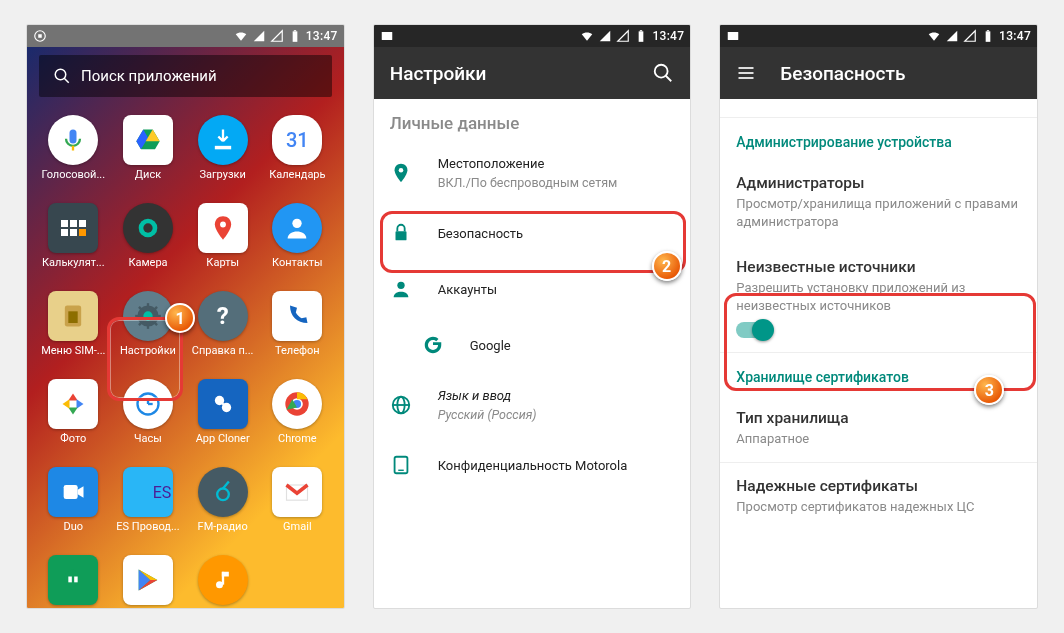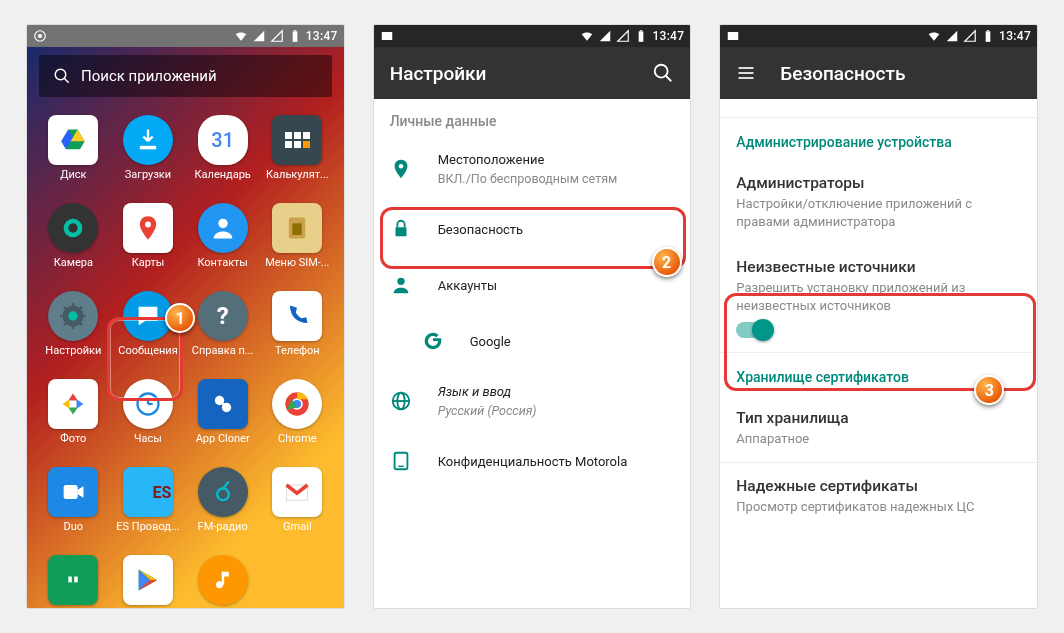--- a/index.html
+++ b/index.html
@@ -22,21 +22,21 @@
   .app .ic { width:50px; height:50px; border-radius:8px; display:flex; align-items:center; justify-content:center; margin-bottom:3px; font-weight:bold; color:#fff; font-size:12px; box-shadow:0 1px 3px rgba(0,0,0,.3); }
   .app .lbl { max-width:70px; overflow:hidden; text-overflow:ellipsis; white-space:nowrap; }
   .circle { border-radius:50% !important; }
 
   .hl-red { position:absolute; border:3px solid #e53935; border-radius:12px; pointer-events:none; box-shadow:0 0 0 1px rgba(255,255,255,.4) inset; z-index:5;}
   .step { position:absolute; width:30px; height:30px; border-radius:50%; background:radial-gradient(circle at 35% 30%, #ffb74d, #e65100 80%); border:2px solid #fff; color:#fff; font-weight:700; font-size:16px; display:flex; align-items:center; justify-content:center; box-shadow:0 2px 4px rgba(0,0,0,.5); z-index:6;}
 
   
   .appbar { height:52px; background:#333; color:#fff; display:flex; align-items:center; padding:0 16px; font-size:19px; font-weight:500; }
   .appbar .spacer { flex:1; }
-  .section-title { padding:14px 16px 8px; color:#8a8a8a; font-size:14px; font-weight:500; }
+  .section-title { padding:14px 16px 8px; color:#8a8a8a; font-size:17px; font-weight:500; }
   .row { display:flex; align-items:center; padding:14px 16px; gap:26px; position:relative; }
   .row .ric { width:22px; height:22px; flex-shrink:0; display:flex; align-items:center; justify-content:center; color:#00897b; }
   .row .texts { flex:1; }
   .row .t1 { font-size:13px; color:#222; }
   .row .t2 { font-size:12.5px; color:#8a8a8a; margin-top:4px; }
 
   
   .p3-head { color:#00897b; font-size:14px; font-weight:500; padding:16px 16px 10px; }
   .p3-row { padding:14px 16px; }
   .p3-row .t1 { font-size:15.5px; color:#333; font-weight:500; }
@@ -92,20 +92,30 @@
     <div class="searchbar">
       <span>
             <svg width="18" height="18" viewBox="0 0 24 24" fill="none" stroke="#fff" stroke-width="2">
               <circle cx="10" cy="10" r="7"></circle>
               <line x1="21" y1="21" x2="15" y2="15"></line>
             </svg>
           </span>
       <span>Поиск приложений</span>
     </div>
     <div class="appgrid" id="appgrid">
+          <div class="app">
+            <div class="ic circle" style="background:#fff;">
+              <svg width="28" height="28" viewBox="0 0 24 24">
+                <rect x="9" y="3" width="6" height="12" rx="3" fill="#4285f4"></rect>
+                <path d="M6 11a6 6 0 0012 0" fill="none" stroke="#34a853" stroke-width="2"></path>
+                <line x1="12" y1="17" x2="12" y2="21" stroke="#fbbc05" stroke-width="2"></line>
+              </svg>
+            </div>
+            <div class="lbl">Голосовой...</div>
+          </div>
           <div class="app">
             <div class="ic " style="background:#fff;">
               <svg width="28" height="28" viewBox="0 0 24 24">
                 <path d="M8 3h8l6 10-4 7H6l-4-7z" fill="#0f9d58"></path>
                 <path d="M8 3l-6 10 4 7 6-10z" fill="#2962ff"></path>
                 <path d="M16 3l6 10H10L16 3z" fill="#ffca28"></path>
               </svg>
             </div>
             <div class="lbl">Диск</div>
           </div>
@@ -186,28 +196,20 @@
                   <rect x="11" y="1" width="2" height="5" transform="rotate(180 12 12)"></rect>
                   <rect x="11" y="1" width="2" height="5" transform="rotate(225 12 12)"></rect>
                   <rect x="11" y="1" width="2" height="5" transform="rotate(270 12 12)"></rect>
                   <rect x="11" y="1" width="2" height="5" transform="rotate(315 12 12)"></rect>
                 </g>
               </svg>
             </div>
             <div class="lbl">Настройки</div>
           </div>
           <div class="app">
-            <div class="ic circle" style="background:#039be5;">
-              <svg width="28" height="28" viewBox="0 0 24 24" fill="#fff">
-                <path d="M4 4h16v12H10l-6 4z"></path>
-              </svg>
-            </div>
-            <div class="lbl">Сообщения</div>
-          </div>
-          <div class="app">
             <div class="ic circle" style="background:#546e7a;">
               <div style="color:#fff;font-size:24px;font-weight:700;">?</div>
             </div>
             <div class="lbl">Справка п...</div>
           </div>
           <div class="app">
             <div class="ic " style="background:#fff;">
               <svg width="28" height="28" viewBox="0 0 24 24" fill="#1565c0">
                 <path d="M6 3c0 9 6 15 15 15l-1-5-4 1c-2-1-4-3-5-5l1-4z"></path>
               </svg>
@@ -261,21 +263,21 @@
             <div class="ic " style="background:#1e88e5;">
               <svg width="28" height="28" viewBox="0 0 24 24" fill="#fff">
                 <rect x="4" y="6" width="12" height="12" rx="2"></rect>
                 <path d="M16 10l5-3v10l-5-3z"></path>
               </svg>
             </div>
             <div class="lbl">Duo</div>
           </div>
           <div class="app">
             <div class="ic " style="background:#29b6f6;">
-              <div style="color:#7f1d1d;font-size:16px;font-weight:700;margin-left:28px;">ES</div>
+              <div style="color:#4c1d95;font-size:16px;font-weight:400;margin-left:28px;">ES</div>
             </div>
             <div class="lbl">ES Провод...</div>
           </div>
           <div class="app">
             <div class="ic circle" style="background:#455a64;">
               <svg width="28" height="28" viewBox="0 0 24 24">
                 <circle cx="12" cy="14" r="5" fill="none" stroke="#00bcd4" stroke-width="2"></circle>
                 <line x1="12" y1="9" x2="17" y2="3" stroke="#00bcd4" stroke-width="2"></line>
               </svg>
             </div>
@@ -490,21 +492,21 @@
           </svg>
         </span>
     <span>Безопасность</span>
   </div>
   <div style="position:relative; flex:1;">
     <div style="height:18px;"></div>
     <div class="divider"></div>
     <div class="p3-head">Администрирование устройства</div>
     <div class="p3-row">
       <div class="t1">Администраторы</div>
-      <div class="t2">Настройки/отключение приложений с правами администратора</div>
+      <div class="t2">Просмотр/хранилища приложений с правами администратора</div>
     </div>
     <div class="p3-row flex">
       <div style="flex:1;">
        <div class="t1">Неизвестные источники</div>
        <div class="t2">Разрешить установку приложений из неизвестных источников</div>
       </div>
       <div class="switch"></div>
     </div>
     <div class="divider"></div>
     <div class="p3-head">Хранилище сертификатов</div>

